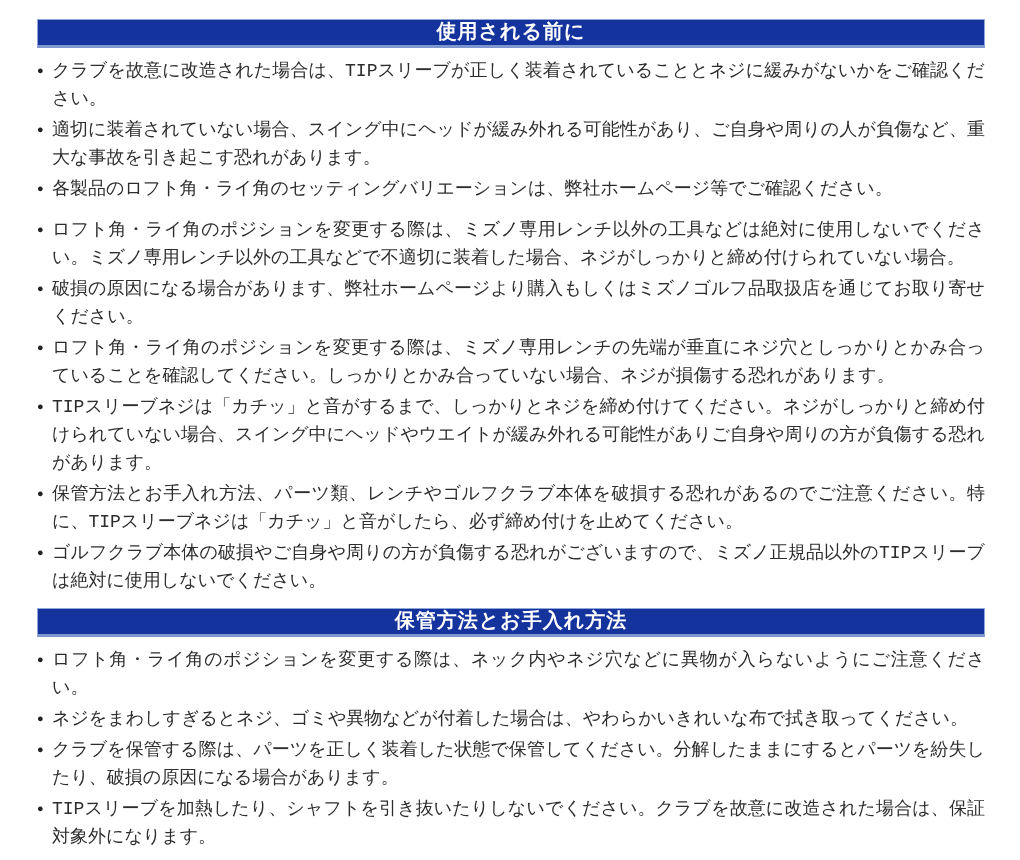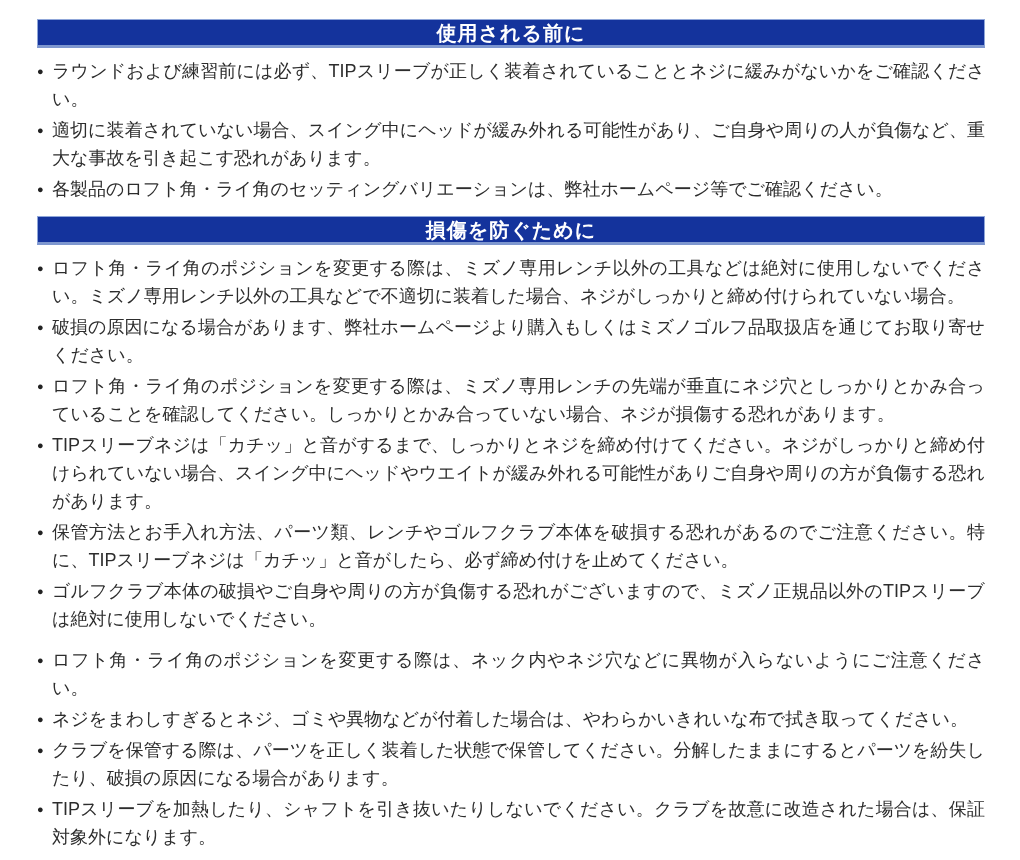--- a/index.html
+++ b/index.html
@@ -11,20 +11,21 @@
     width: 1020px;
     height: 860px;
     overflow: hidden;
     font-family: "Liberation Sans", "DejaVu Sans", sans-serif;
   }
   .page {
     box-sizing: border-box;
     width: 1020px;
     height: 736px;
     padding: 19px 35px 0 37px;
+    font-family: Liberation Mono, monospace;
   }
   .bar {
     box-sizing: border-box;
     height: 29px;
     background: #14339C;
     border: 1px solid #8FA6D9;
     border-bottom: 3px solid #7E97CF;
     display: flex;
     align-items: center;
     justify-content: center;
@@ -67,37 +68,34 @@
 
 <div class="page">
 
   <section>
     <div class="bar">
       <span class="title">使用される前に</span>
     </div>
     <ul class="bullets">
       <li>
         <span class="dot">●</span>
-        <span class="txt">ラウンドおよび練習前には必ず、TIPスリーブが正しく装着されていることとネジに緩みがないかをご確認ください。</span>
+        <span class="txt">クラブを故意に改造された場合は、TIPスリーブが正しく装着されていることとネジに緩みがないかをご確認ください。</span>
       </li>
       <li>
         <span class="dot">●</span>
         <span class="txt">適切に装着されていない場合、スイング中にヘッドが緩み外れる可能性があり、ご自身や周りの人が負傷など、重大な事故を引き起こす恐れがあります。</span>
       </li>
       <li>
         <span class="dot">●</span>
         <span class="txt">各製品のロフト角・ライ角のセッティングバリエーションは、弊社ホームページ等でご確認ください。</span>
       </li>
     </ul>
   </section>
 
   <section>
-    <div class="bar">
-      <span class="title">損傷を防ぐために</span>
-    </div>
     <ul class="bullets">
       <li>
         <span class="dot">●</span>
         <span class="txt">ロフト角・ライ角のポジションを変更する際は、ミズノ専用レンチ以外の工具などは絶対に使用しないでください。ミズノ専用レンチ以外の工具などで不適切に装着した場合、ネジがしっかりと締め付けられていない場合。</span>
       </li>
       <li>
         <span class="dot">●</span>
         <span class="txt">破損の原因になる場合があります、弊社ホームページより購入もしくはミズノゴルフ品取扱店を通じてお取り寄せください。</span>
       </li>
       <li>
@@ -113,20 +111,23 @@
         <span class="txt">保管方法とお手入れ方法、パーツ類、レンチやゴルフクラブ本体を破損する恐れがあるのでご注意ください。特に、TIPスリーブネジは「カチッ」と音がしたら、必ず締め付けを止めてください。</span>
       </li>
       <li>
         <span class="dot">●</span>
         <span class="txt">ゴルフクラブ本体の破損やご自身や周りの方が負傷する恐れがございますので、ミズノ正規品以外のTIPスリーブは絶対に使用しないでください。</span>
       </li>
     </ul>
   </section>
 
   <section>
+    <div class="bar">
+      <span class="title">保管方法とお手入れ方法</span>
+    </div>
     <ul class="bullets">
       <li>
         <span class="dot">●</span>
         <span class="txt">ロフト角・ライ角のポジションを変更する際は、ネック内やネジ穴などに異物が入らないようにご注意ください。</span>
       </li>
       <li>
         <span class="dot">●</span>
         <span class="txt">ネジをまわしすぎるとネジ、ゴミや異物などが付着した場合は、やわらかいきれいな布で拭き取ってください。</span>
       </li>
       <li>

